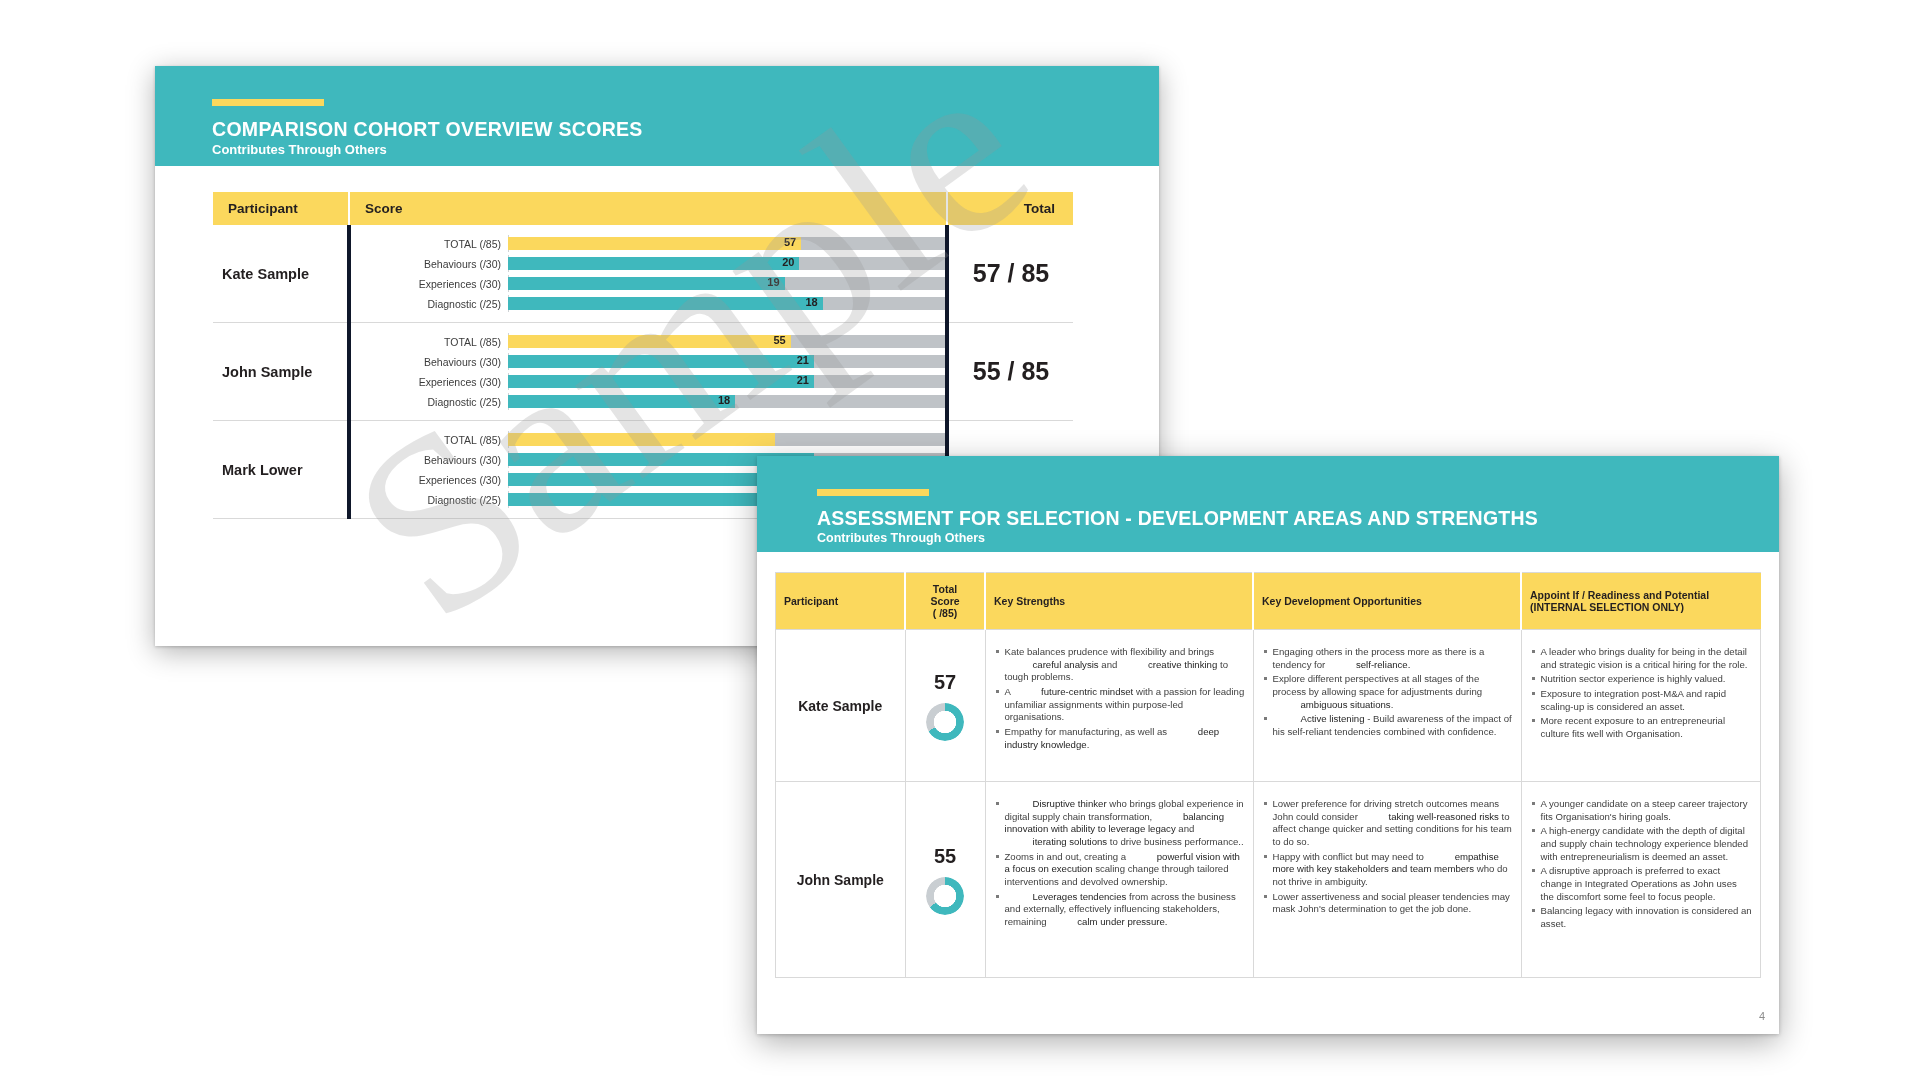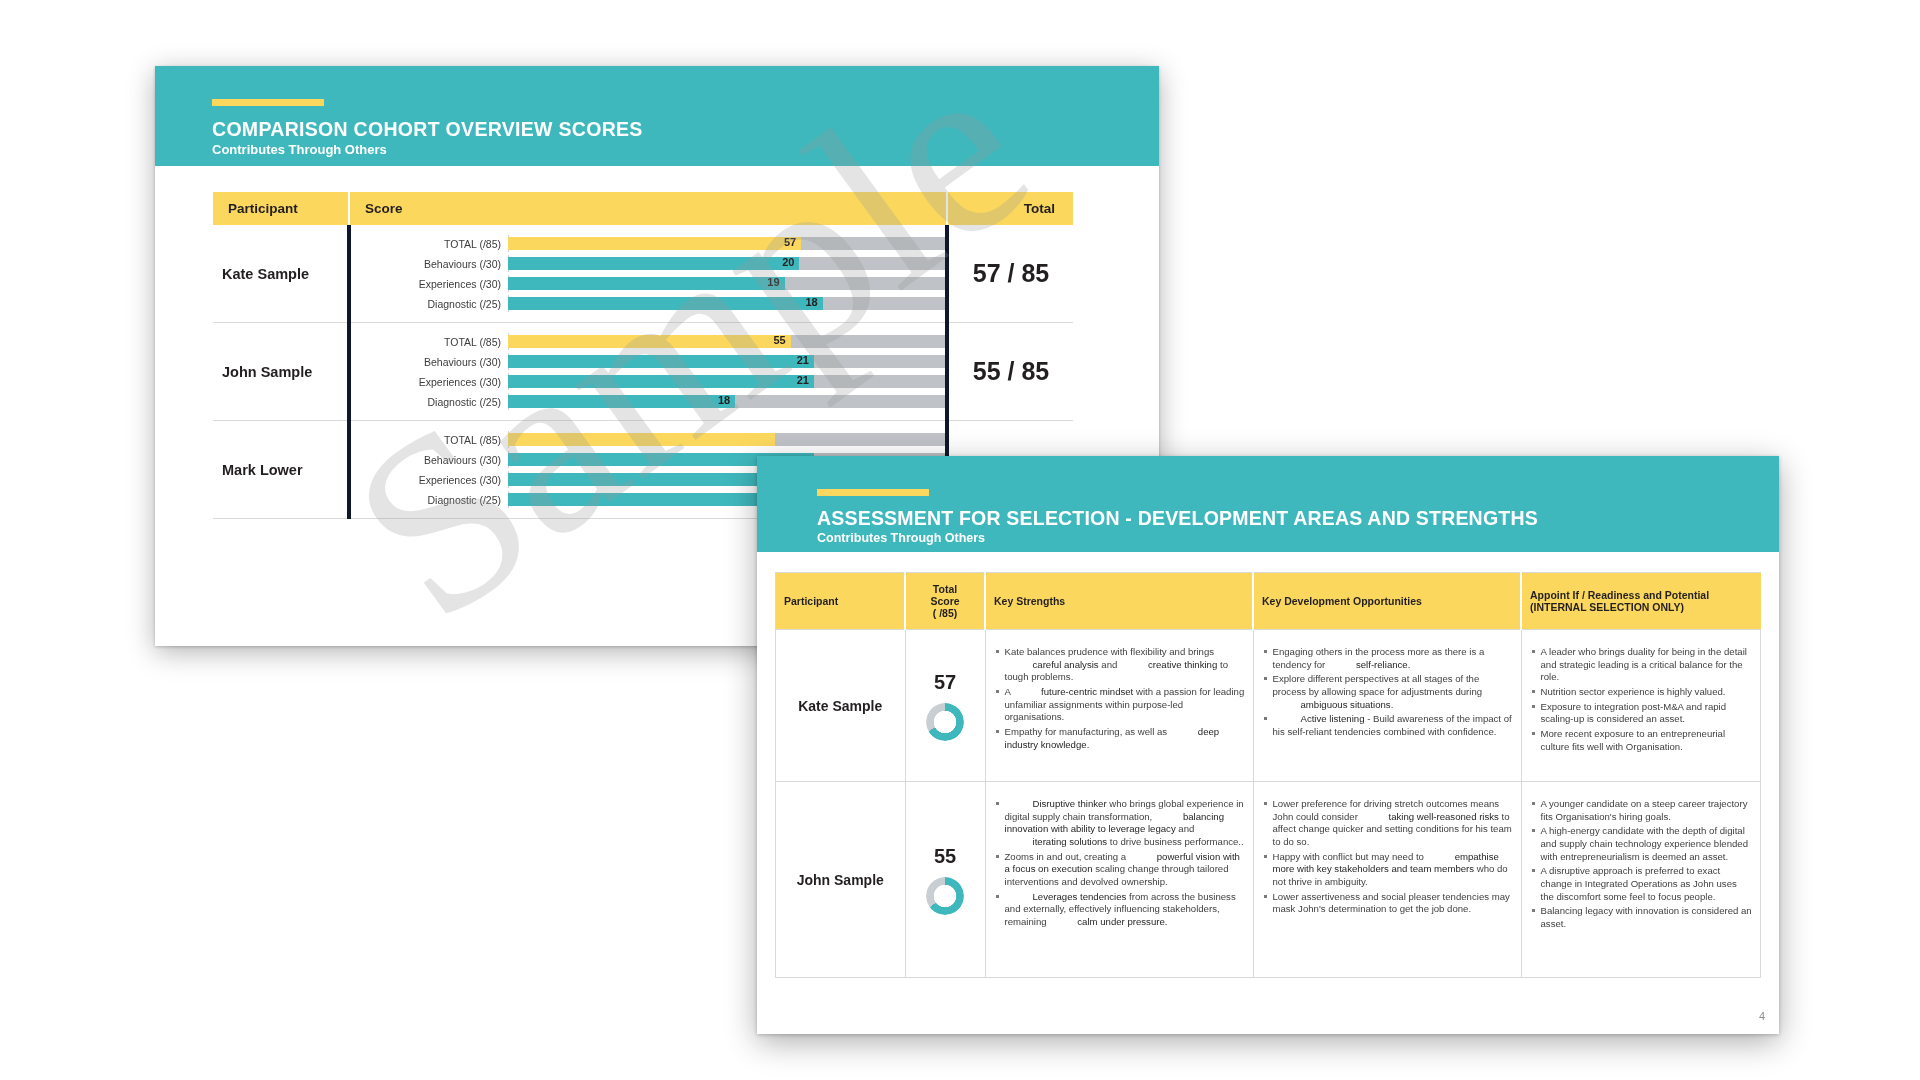--- a/index.html
+++ b/index.html
@@ -345,21 +345,21 @@
         </td>
         <td class="s2-cell">
           <ul class="bullets">
             <li>Engaging others in the process more as there is a tendency for <b>self-reliance.</b></li>
             <li>Explore different perspectives at all stages of the process by allowing space for adjustments during <b>ambiguous situations</b>.</li>
             <li><b>Active listening</b> - Build awareness of the impact of his self-reliant tendencies combined with confidence.</li>
           </ul>
         </td>
         <td class="s2-cell">
           <ul class="bullets">
-            <li>A leader who brings duality for being in the detail and strategic leading is a critical balance for the role.</li>
+            <li>A leader who brings duality for being in the detail and strategic vision is a critical hiring for the role.</li>
             <li>Nutrition sector experience is highly valued.</li>
             <li>Exposure to integration post-M&amp;A and rapid scaling-up is considered an asset.</li>
             <li>More recent exposure to an entrepreneurial culture fits well with Organisation.</li>
           </ul>
         </td>
       </tr>
 
       <tr style="height:196px;">
         <td class="s2-name">John Sample</td>
         <td class="s2-scorecell">

